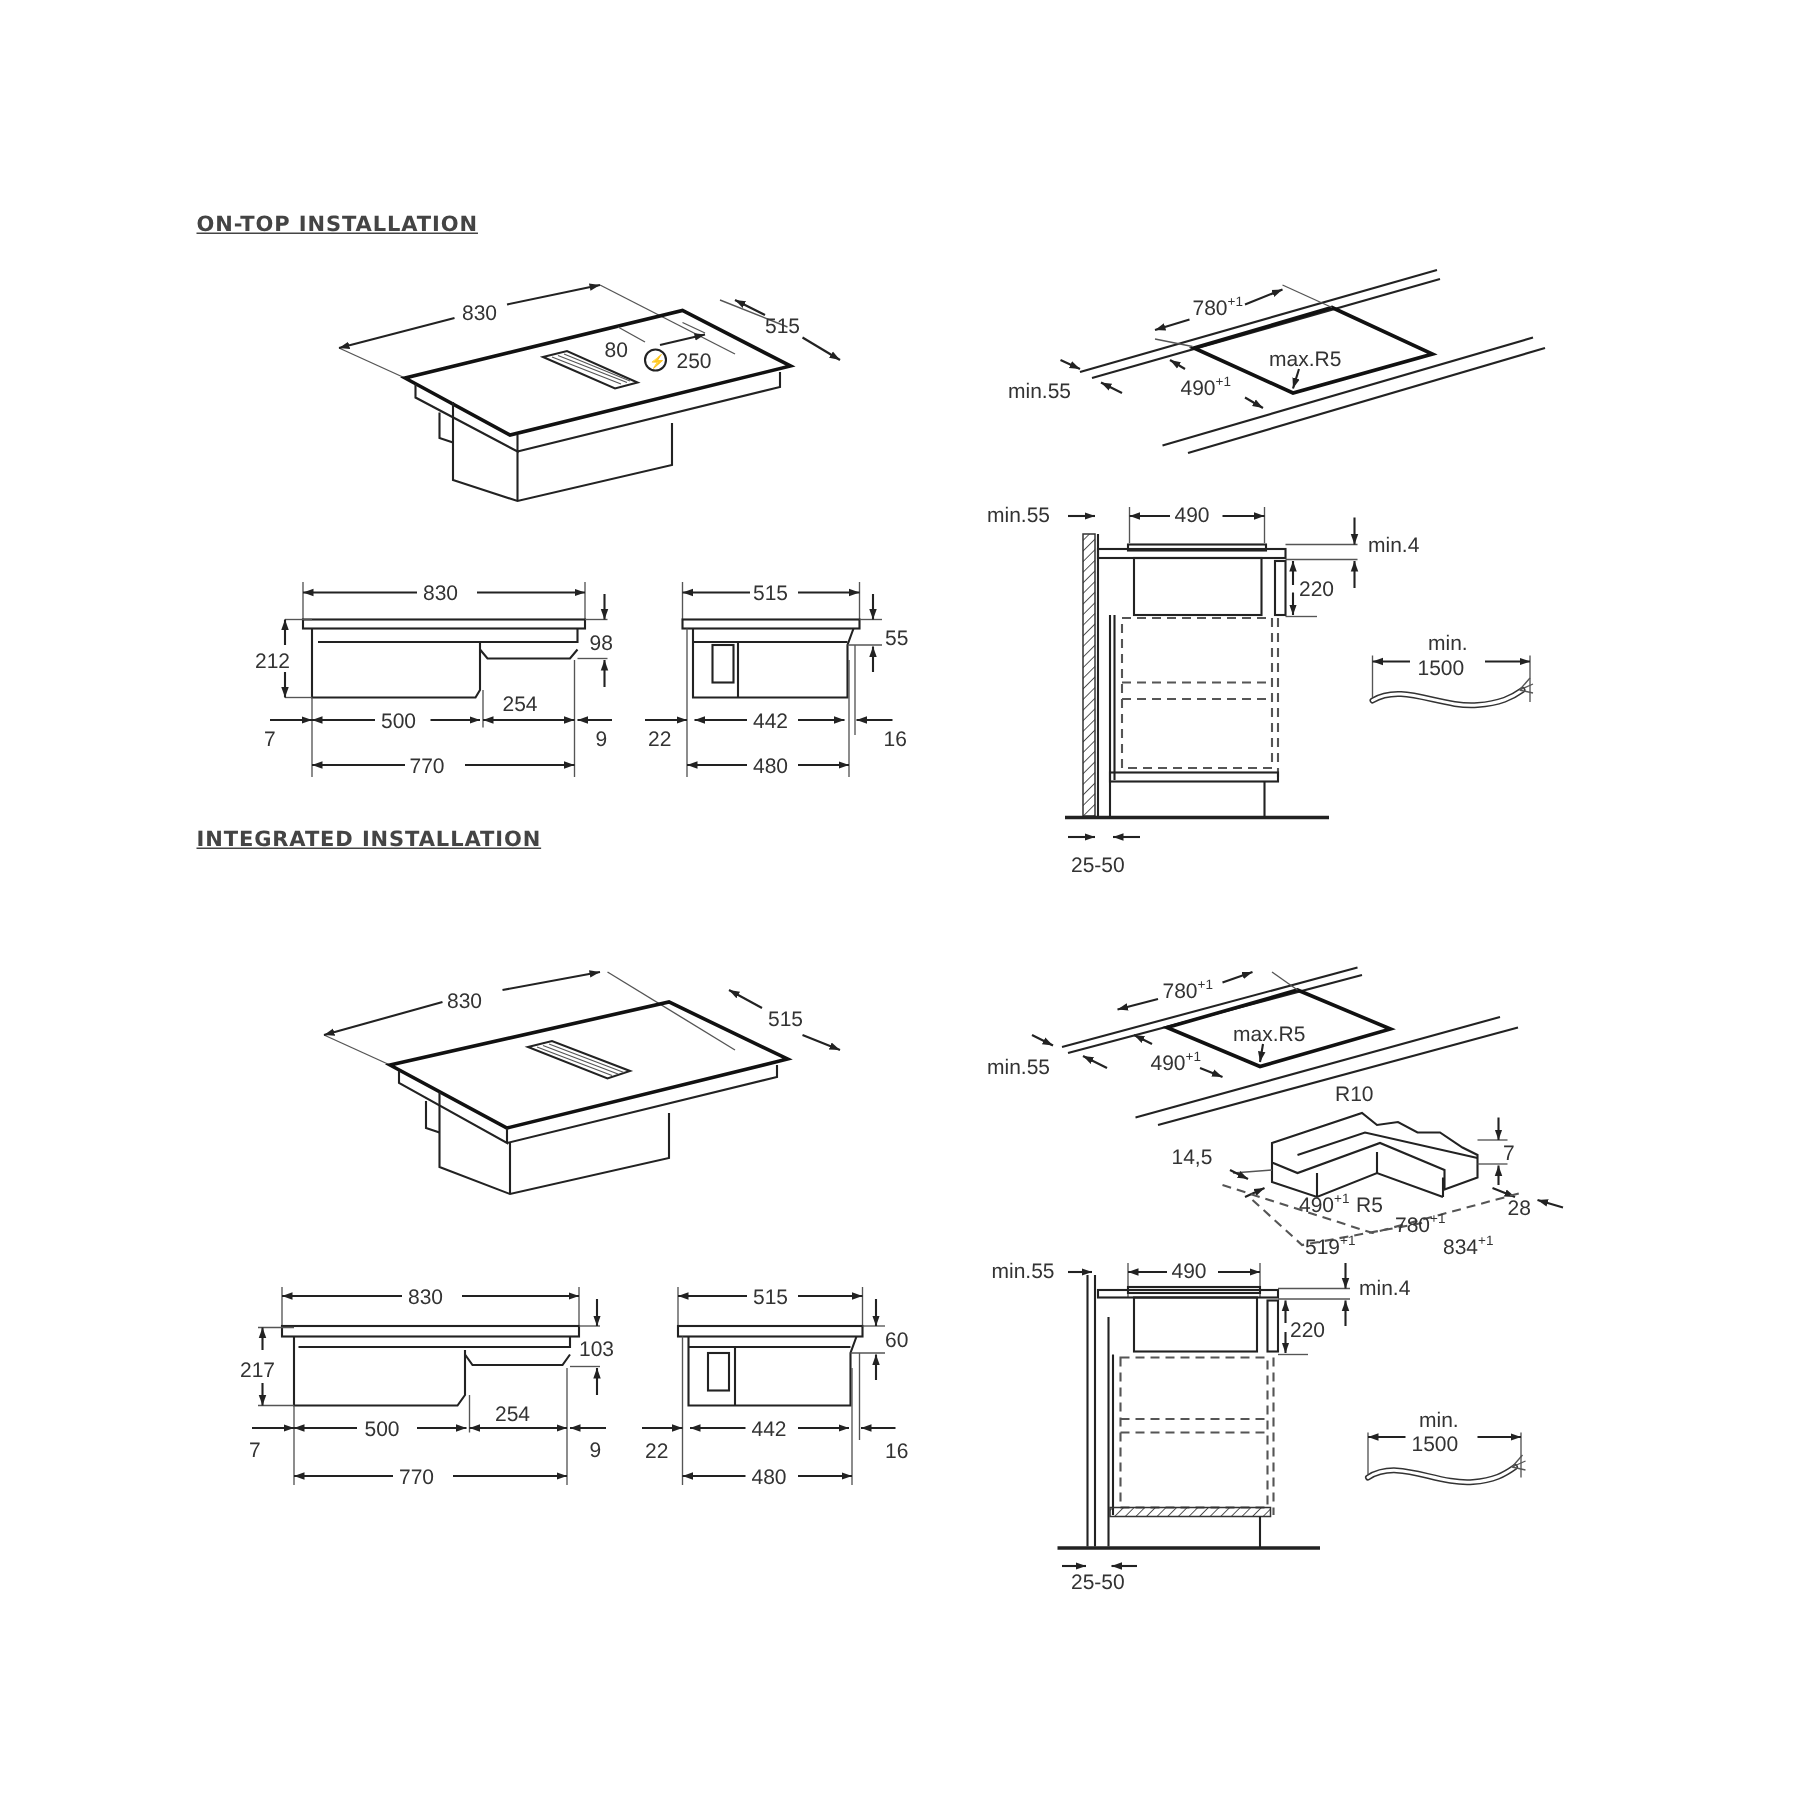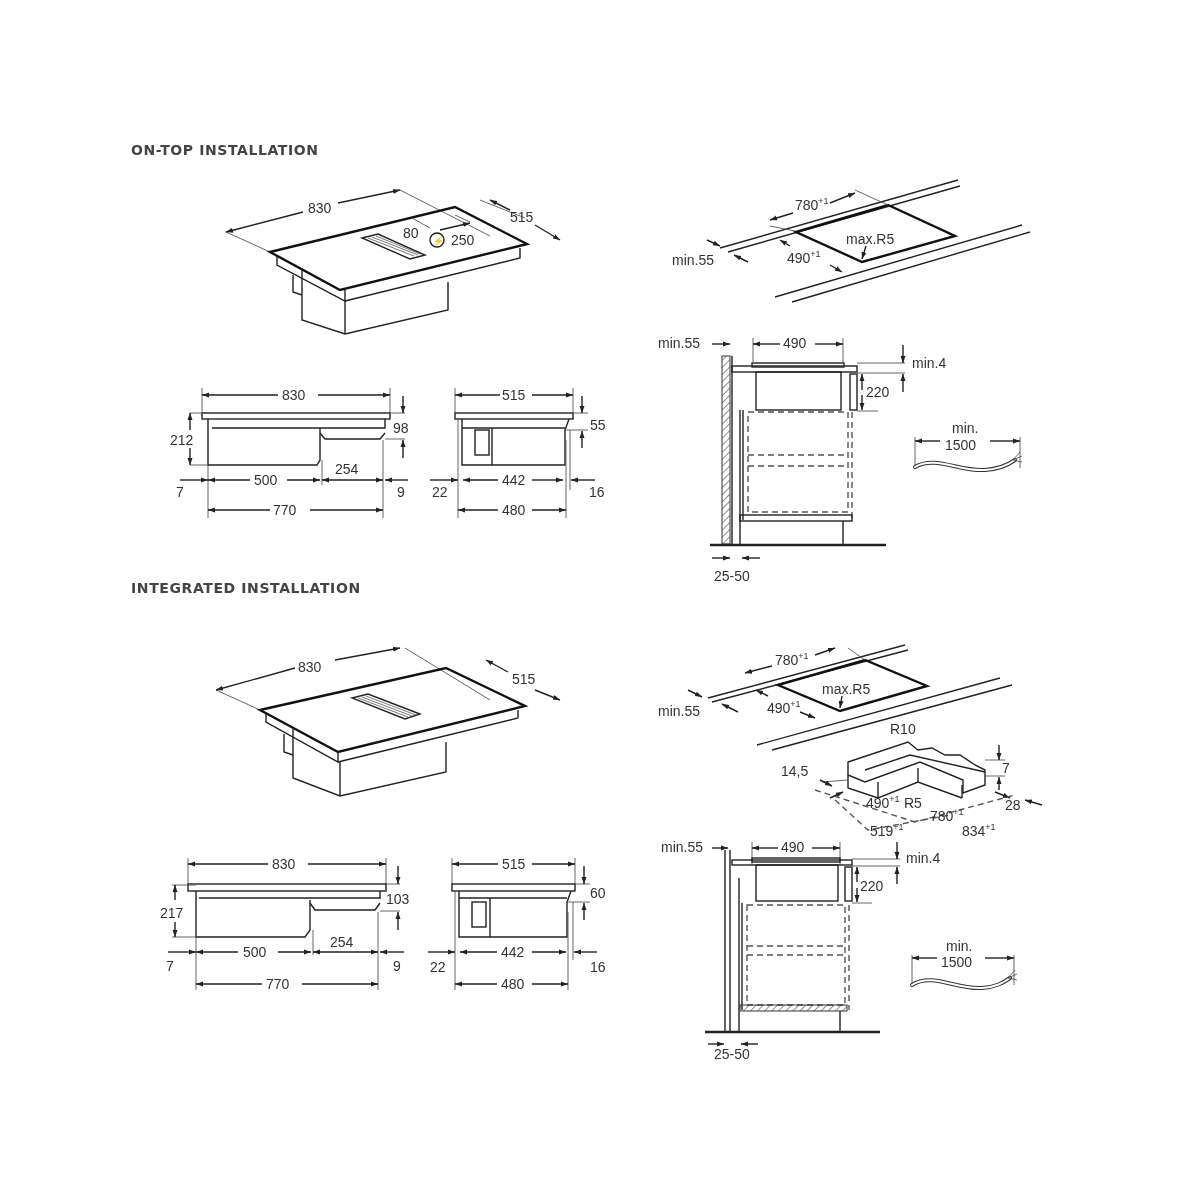--- a/index.html
+++ b/index.html
@@ -1,31 +1,31 @@
 <!DOCTYPE html>
 <html><head>
 <meta charset="utf-8">
 <style>
   html,body{margin:0;padding:0;background:#fff;}
   body{width:1200px;height:1200px;position:relative;overflow:hidden;font-family:"Liberation Sans",sans-serif;color:#333;}
-  .title{position:absolute;font-family:"DejaVu Sans",sans-serif;font-weight:bold;font-size:14px;letter-spacing:0.6px;color:#444;}
+  .title{position:absolute;font-family:"DejaVu Sans",sans-serif;font-weight:bold;font-size:14px;letter-spacing:0.6px;color:#444;text-decoration:underline;}
   svg.d{position:absolute;left:0;top:0;}
   svg text{font-family:"Liberation Sans",sans-serif;font-size:14px;fill:#333;}
   .ln{stroke:#222;stroke-width:1.4;fill:none;}
   .lt{stroke:#555;stroke-width:0.9;fill:none;}
   .bk{stroke:#111;stroke-width:2.4;fill:none;}
   .ds{stroke:#555;stroke-width:1.4;fill:none;stroke-dasharray:6 4;}
   .hatch{fill:url(#hatch);stroke:#333;stroke-width:1;}
   .sup{font-size:9px;}
 </style>
 </head>
 <body>
 
 <div class="title" style="left:131px;top:142px;">ON-TOP INSTALLATION</div>
-<div class="title" style="left:131px;top:580px;">INTEGRATED INSTALLATION</div>
+<div class="title" style="left:131px;top:552px;">INTEGRATED INSTALLATION</div>
 
 <svg class="d" width="1200" height="1200" viewBox="0 0 1200 1200">
   <defs>
     <pattern id="hatch" width="5" height="5" patternUnits="userSpaceOnUse" patternTransform="rotate(45)">
       <line x1="0" y1="0" x2="0" y2="5" stroke="#444" stroke-width="1.2"></line>
     </pattern>
     <marker id="ar" markerWidth="8" markerHeight="8" refX="7" refY="4" orient="auto-start-reverse" markerUnits="userSpaceOnUse">
       <path d="M0,1.5 L7,4 L0,6.5 z" fill="#222"></path>
     </marker>
   </defs>

